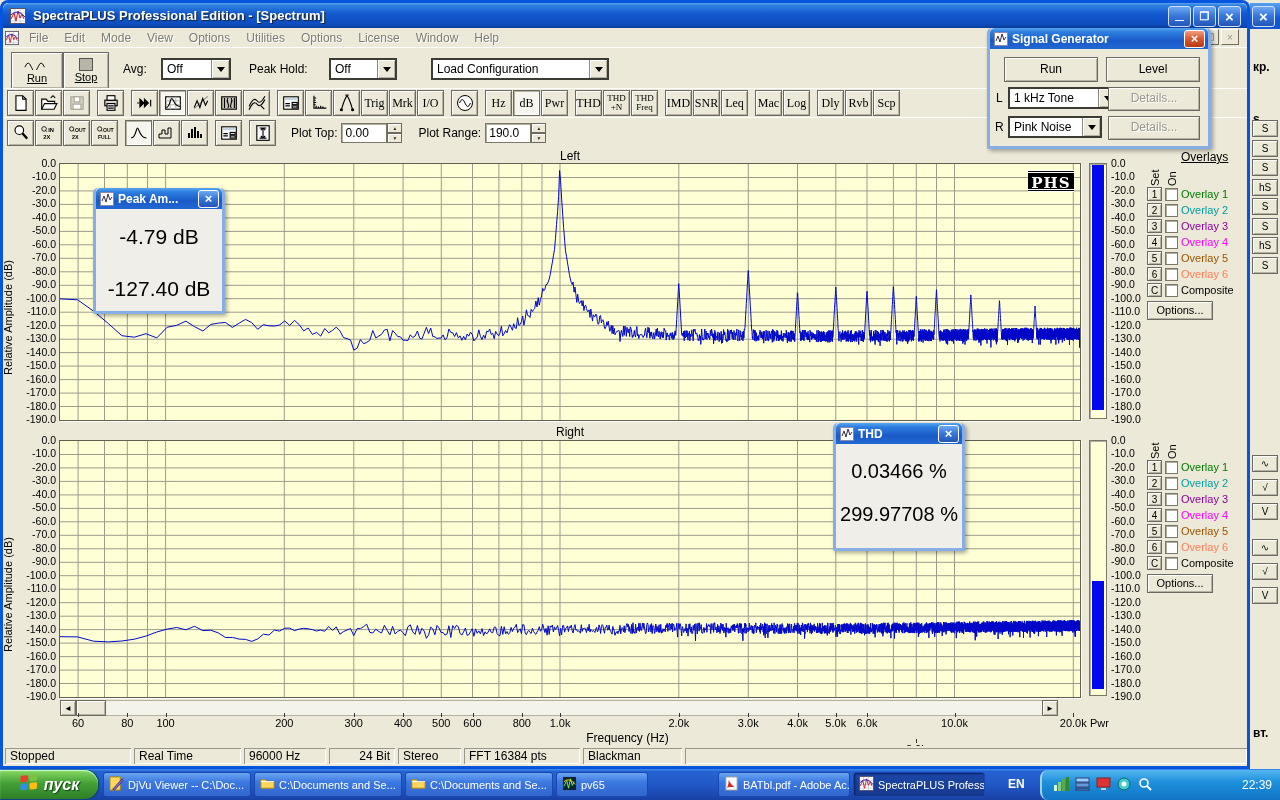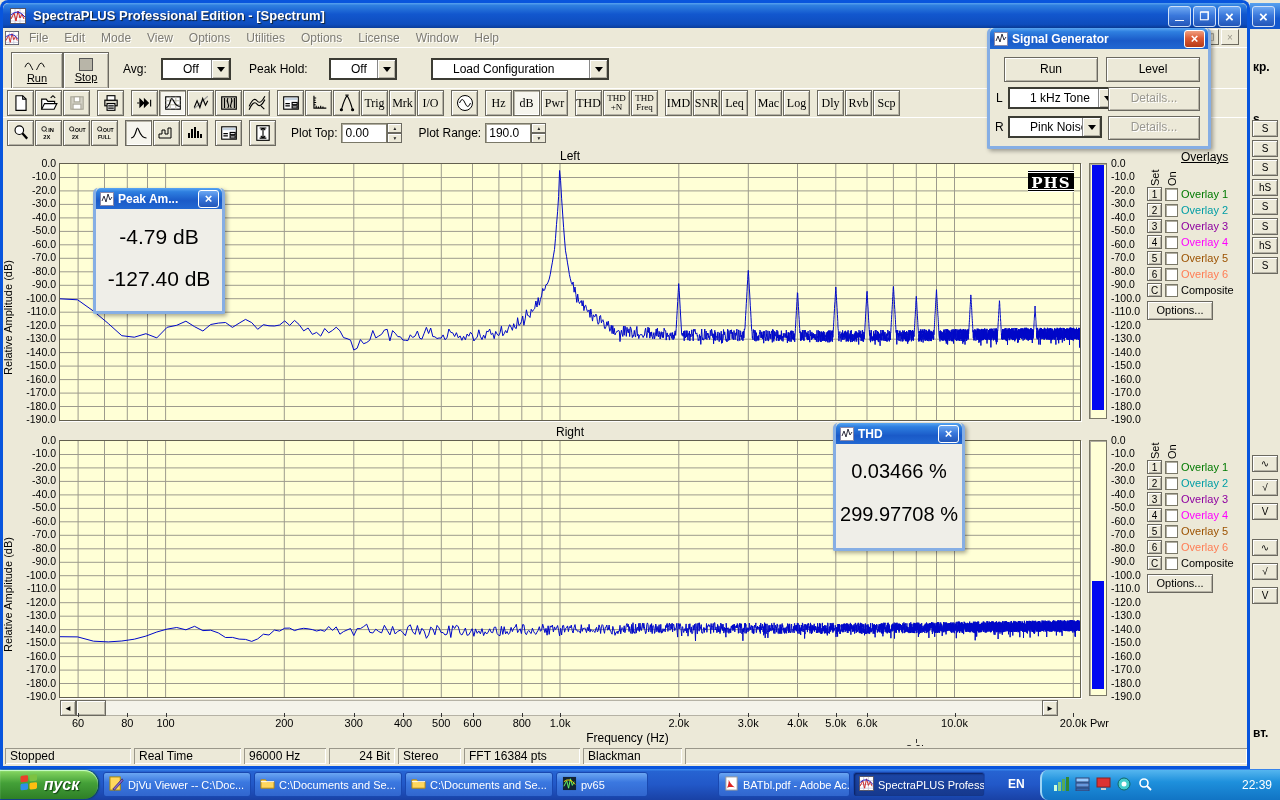--- a/index.html
+++ b/index.html
@@ -27,21 +27,21 @@
   .bigbtn span{text-decoration:underline}
   .tbbtn{width:27px;height:26px;flex:0 0 auto;margin-right:1px;background:#ECE9D8;border:1px solid #6b6960;box-shadow:inset 1px 1px 0 #fff,inset -1px -1px 0 #b5b2a5;display:flex;flex-direction:column;align-items:center;justify-content:center;box-sizing:border-box}
   .tbbtn.pressed{background:#f6f5ee;box-shadow:inset 1px 1px 0 #b5b2a5,inset -1px -1px 0 #fff}
   .tbbtn.dis svg *{stroke:#a9a698!important}
   .tbbtn svg{width:18px;height:18px}
   .tbbtn .t{font-family:"Liberation Serif",serif;font-size:12px}
   .tbbtn .l{font-family:"Liberation Serif",serif;font-size:9px;line-height:9px}
   .tbsep{width:6px;flex:0 0 auto}
   .lbl{position:absolute;top:14px;font-size:12px}
   .combo{position:absolute;top:10px;height:22px;background:#fff;border:2px solid #3c3c34;box-sizing:border-box;display:flex;align-items:center}
-  .combo .cval{flex:1;padding-left:20px;font-size:12px;white-space:nowrap;overflow:hidden}
+  .combo .cval{flex:1;padding-left:4px;font-size:12px;white-space:nowrap;overflow:hidden}
   .combo .carrow{width:17px;height:100%;background:#ECE9D8;border-left:1px solid #888;box-shadow:inset 1px 1px 0 #fff,inset -1px -1px 0 #b5b2a5;display:flex;align-items:center;justify-content:center}
   .carrow::before{content:"";border:4px solid transparent;border-top:5px solid #000;margin-top:5px}
   .field{height:20px;background:#fff;border:1px solid #7a7868;box-shadow:inset 1px 1px 0 #b0ada0;box-sizing:border-box;font-size:12px;padding:2px 3px;display:inline-block}
   .spin{display:inline-flex;flex-direction:column;width:15px;height:20px;vertical-align:top}
   .spin i{flex:1;background:#ECE9D8;border:1px solid #6b6960;box-shadow:inset 1px 1px 0 #fff;display:flex;align-items:center;justify-content:center;font-size:6px;font-style:normal;color:#222}
   .spin i::before{content:"▲";transform:scale(.8)}
   .spin i:last-child::before{content:"▼"}
   
   .plot{position:absolute;width:1020px;height:256px;background:#FFFFD6;border:1px solid #63604f;box-shadow:1px 1px 0 #fff}
   .plot svg{position:absolute;left:0;top:0;width:100%;height:100%}
@@ -783,21 +783,21 @@
             <svg viewBox="0 0 14 14">
               <rect x="0.5" y="0.5" width="13" height="13" fill="#fff" stroke="#88a"></rect>
               <path d="M2 9l2-5 2 6 2-8 2 6 2-3" fill="none" stroke="#334"></path>
             </svg>
           </span>
         <span class="ttl">Peak Am...</span>
         <span class="xclose">×</span>
       </div>
       <div style="background:#efeee8;position:absolute;left:0;top:21px;right:0;bottom:0">
         <div class="bignum" style="margin-top:16px">-4.79 dB</div>
-        <div class="bignum" style="margin-top:18px">-127.40 dB</div>
+        <div class="bignum" style="margin-top:28px">-127.40 dB</div>
       </div>
     </div>
 
     <div class="xpdlg" style="left:833px;top:423px;width:126px;height:125px;z-index:40">
       <div class="xptitle">
         <span class="dlgico" id="dlgico3">
             <svg viewBox="0 0 14 14">
               <rect x="0.5" y="0.5" width="13" height="13" fill="#fff" stroke="#88a"></rect>
               <path d="M2 9l2-5 2 6 2-8 2 6 2-3" fill="none" stroke="#334"></path>
             </svg>

